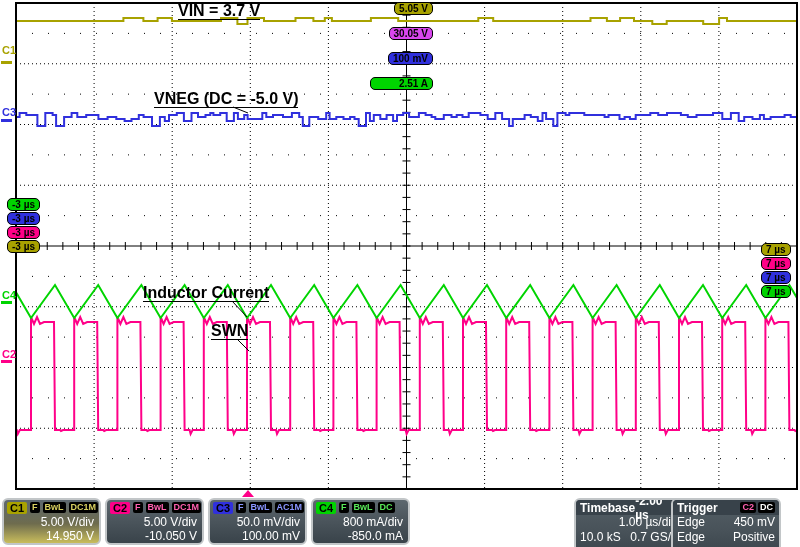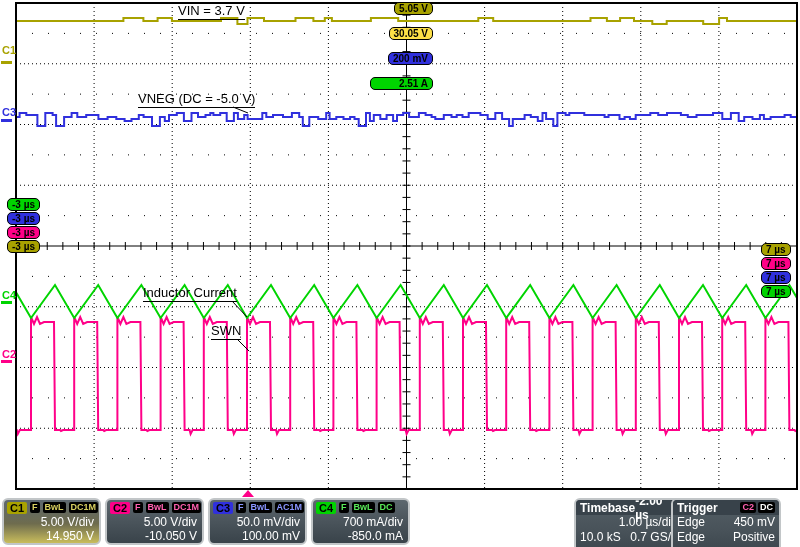--- a/index.html
+++ b/index.html
@@ -6,23 +6,23 @@
   html,body { background:#fff; }
   .screen {
     position:relative; width:800px; height:547px;
     background:#fff; overflow:hidden;
     font-family:"Liberation Sans", sans-serif;
   }
   #wave-svg { position:absolute; left:0; top:0; }
 
   
   .anno {
-    position:absolute; color:#000; font-size:13px; line-height:14px;
+    position:absolute; color:#000; font-size:16px; line-height:14px;
     border-bottom:1px solid #000; padding-bottom:1px; white-space:nowrap;
-    background:transparent; z-index:5;
+    background:transparent; z-index:5;font-weight:bold;
   }
   
   .chlabel { position:absolute; font-size:11px; font-weight:bold; z-index:4; }
   .chtick  { position:absolute; width:11px; height:3px; z-index:4; }
 
   
   .cur-col { position:absolute; display:flex; flex-direction:column; gap:1px; z-index:6; }
   .cur-col.right-align { align-items:flex-end;gap:12px; }
   .cbox {
     border:1px solid #000; border-radius:5px; color:#000;
@@ -193,37 +193,37 @@
       <polyline points="16.0,21.0 29.2,21.0 29.2,21.0 43.7,21.0 43.7,21.0 61.6,21.0 61.6,21.0 68.7,21.0 68.7,21.0 83.2,21.0 83.2,21.0 95.9,21.0 95.9,21.0 107.8,21.0 107.8,21.0 123.4,21.0 123.4,18.0 131.9,18.0 131.9,18.0 143.4,18.0 143.4,21.0 157.6,21.0 157.6,18.0 171.9,18.0 171.9,21.0 183.8,21.0 183.8,21.0 201.0,21.0 201.0,21.0 211.5,21.0 211.5,21.0 221.0,21.0 221.0,18.0 237.4,18.0 237.4,24.0 247.5,24.0 247.5,18.0 264.0,18.0 264.0,21.0 277.7,21.0 277.7,21.0 295.5,21.0 295.5,18.0 313.4,18.0 313.4,21.0 324.8,21.0 324.8,18.0 331.9,18.0 331.9,21.0 344.9,21.0 344.9,21.0 354.6,21.0 354.6,21.0 370.9,21.0 370.9,18.0 385.9,18.0 385.9,18.0 398.2,18.0 398.2,21.0 417.9,21.0 417.9,21.0 430.5,21.0 430.5,21.0 437.1,21.0 437.1,21.0 449.0,21.0 449.0,21.0 459.2,21.0 459.2,21.0 470.1,21.0 470.1,21.0 478.3,21.0 478.3,18.0 493.2,18.0 493.2,21.0 500.9,21.0 500.9,21.0 512.2,21.0 512.2,21.0 530.1,21.0 530.1,21.0 541.9,21.0 541.9,21.0 556.1,21.0 556.1,21.0 566.4,21.0 566.4,21.0 572.5,21.0 572.5,21.0 582.8,21.0 582.8,21.0 590.5,21.0 590.5,18.0 606.9,18.0 606.9,21.0 620.1,21.0 620.1,18.0 634.0,18.0 634.0,21.0 652.3,21.0 652.3,24.0 666.7,24.0 666.7,21.0 680.7,21.0 680.7,21.0 688.1,21.0 688.1,21.0 703.2,21.0 703.2,24.0 719.1,24.0 719.1,18.0 727.0,18.0 727.0,21.0 746.7,21.0 746.7,21.0 765.6,21.0 765.6,21.0 782.3,21.0 782.3,21.0 789.3,21.0 789.3,21.0 797.0,21.0" fill="none" stroke="#A8A200" stroke-width="2" clip-path="url(#gridclip)"></polyline>
       <polyline points="16.0,117.0 19.6,117.0 19.6,113.0 26.3,113.0 26.3,115.0 31.3,115.0 31.3,115.0 37.4,115.0 37.4,126.0 45.3,126.0 45.3,113.0 52.6,113.0 52.6,115.0 56.1,115.0 56.1,126.0 64.1,126.0 64.1,117.0 71.6,117.0 71.6,113.0 77.3,113.0 77.3,117.0 86.2,117.0 86.2,115.0 94.3,115.0 94.3,115.0 98.4,115.0 98.4,119.0 102.4,119.0 102.4,119.0 107.6,119.0 107.6,117.0 116.3,117.0 116.3,119.0 124.6,119.0 124.6,121.0 131.5,121.0 131.5,119.0 138.8,119.0 138.8,115.0 143.6,115.0 143.6,117.0 152.0,117.0 152.0,126.0 159.9,126.0 159.9,117.0 164.8,117.0 164.8,121.0 169.0,121.0 169.0,115.0 176.8,115.0 176.8,113.0 183.9,113.0 183.9,121.0 191.5,121.0 191.5,113.0 198.0,113.0 198.0,117.0 205.5,117.0 205.5,115.0 210.3,115.0 210.3,113.0 213.4,113.0 213.4,115.0 220.2,115.0 220.2,113.0 226.7,113.0 226.7,121.0 233.9,121.0 233.9,113.0 237.9,113.0 237.9,119.0 244.2,119.0 244.2,115.0 247.6,115.0 247.6,119.0 255.0,119.0 255.0,119.0 262.3,119.0 262.3,113.0 266.3,113.0 266.3,117.0 273.0,117.0 273.0,115.0 278.5,115.0 278.5,115.0 283.0,115.0 283.0,117.0 291.9,117.0 291.9,113.0 299.2,113.0 299.2,117.0 302.8,117.0 302.8,126.0 309.3,126.0 309.3,117.0 318.2,117.0 318.2,119.0 326.2,119.0 326.2,113.0 329.6,113.0 329.6,119.0 336.3,119.0 336.3,117.0 343.5,117.0 343.5,119.0 350.1,119.0 350.1,117.0 354.5,117.0 354.5,119.0 358.7,119.0 358.7,126.0 366.0,126.0 366.0,113.0 369.9,113.0 369.9,121.0 373.8,121.0 373.8,115.0 377.2,115.0 377.2,115.0 380.3,115.0 380.3,119.0 386.6,119.0 386.6,115.0 393.1,115.0 393.1,121.0 397.0,121.0 397.0,115.0 403.2,115.0 403.2,113.0 409.1,113.0 409.1,117.0 415.8,117.0 415.8,117.0 418.9,117.0 418.9,113.0 425.6,113.0 425.6,115.0 431.6,115.0 431.6,117.0 435.3,117.0 435.3,119.0 443.8,119.0 443.8,115.0 451.5,115.0 451.5,117.0 456.7,117.0 456.7,115.0 462.5,115.0 462.5,117.0 468.7,117.0 468.7,113.0 472.4,113.0 472.4,113.0 480.4,113.0 480.4,115.0 487.7,115.0 487.7,119.0 495.3,119.0 495.3,113.0 502.1,113.0 502.1,119.0 509.1,119.0 509.1,126.0 512.8,126.0 512.8,119.0 516.8,119.0 516.8,119.0 524.6,119.0 524.6,115.0 530.8,115.0 530.8,117.0 537.8,117.0 537.8,121.0 542.5,121.0 542.5,113.0 546.1,113.0 546.1,119.0 553.3,119.0 553.3,126.0 557.4,126.0 557.4,113.0 565.6,113.0 565.6,115.0 569.3,115.0 569.3,113.0 575.9,113.0 575.9,113.0 584.3,113.0 584.3,115.0 592.9,115.0 592.9,115.0 596.4,115.0 596.4,115.0 604.6,115.0 604.6,117.0 608.5,117.0 608.5,115.0 614.2,115.0 614.2,115.0 619.5,115.0 619.5,119.0 624.6,119.0 624.6,117.0 629.9,117.0 629.9,119.0 635.7,119.0 635.7,115.0 643.8,115.0 643.8,115.0 650.3,115.0 650.3,113.0 658.2,113.0 658.2,115.0 667.0,115.0 667.0,113.0 672.2,113.0 672.2,113.0 680.9,113.0 680.9,115.0 687.8,115.0 687.8,117.0 696.5,117.0 696.5,115.0 704.8,115.0 704.8,115.0 708.1,115.0 708.1,115.0 713.0,115.0 713.0,113.0 716.1,113.0 716.1,113.0 722.3,113.0 722.3,119.0 730.9,119.0 730.9,113.0 738.7,113.0 738.7,121.0 744.2,121.0 744.2,117.0 752.5,117.0 752.5,119.0 759.9,119.0 759.9,115.0 763.9,115.0 763.9,119.0 770.6,119.0 770.6,117.0 774.2,117.0 774.2,117.0 780.2,117.0 780.2,117.0 784.6,117.0 784.6,115.0 790.7,115.0 790.7,117.0 797.0,117.0" fill="none" stroke="#3030DD" stroke-width="2" clip-path="url(#gridclip)"></polyline>
       <polyline points="-55.4,430.0 -55.4,324.0 -55.4,317.0 -52.4,324.0 -49.4,317.0 -46.4,324.0 -42.4,322.0 -32.4,322.0 -31.4,430.0 -26.4,430.0 -25.4,434.0 -23.4,430.0 -12.2,430.0 -12.2,430.0 -12.2,324.0 -12.2,317.0 -9.2,324.0 -6.2,317.0 -3.2,324.0 0.8,322.0 10.8,322.0 11.8,430.0 16.8,430.0 17.8,434.0 19.8,430.0 31.0,430.0 31.0,430.0 31.0,324.0 31.0,317.0 34.0,324.0 37.0,317.0 40.0,324.0 44.0,322.0 54.0,322.0 55.0,430.0 60.0,430.0 61.0,431.0 63.0,430.0 74.2,430.0 74.2,430.0 74.2,324.0 74.2,317.0 77.2,324.0 80.2,317.0 83.2,324.0 87.2,322.0 97.2,322.0 98.2,430.0 103.2,430.0 104.2,431.0 106.2,430.0 117.4,430.0 117.4,430.0 117.4,324.0 117.4,317.0 120.4,324.0 123.4,317.0 126.4,324.0 130.4,322.0 140.4,322.0 141.4,430.0 146.4,430.0 147.4,431.0 149.4,430.0 160.6,430.0 160.6,430.0 160.6,324.0 160.6,317.0 163.6,324.0 166.6,317.0 169.6,324.0 173.6,322.0 183.6,322.0 184.6,430.0 189.6,430.0 190.6,434.0 192.6,430.0 203.8,430.0 203.8,430.0 203.8,324.0 203.8,317.0 206.8,324.0 209.8,317.0 212.8,324.0 216.8,322.0 226.8,322.0 227.8,430.0 232.8,430.0 233.8,434.0 235.8,430.0 247.0,430.0 247.0,430.0 247.0,324.0 247.0,317.0 250.0,324.0 253.0,317.0 256.0,324.0 260.0,322.0 270.0,322.0 271.0,430.0 276.0,430.0 277.0,434.0 279.0,430.0 290.2,430.0 290.2,430.0 290.2,324.0 290.2,317.0 293.2,324.0 296.2,317.0 299.2,324.0 303.2,322.0 313.2,322.0 314.2,430.0 319.2,430.0 320.2,431.0 322.2,430.0 333.4,430.0 333.4,430.0 333.4,324.0 333.4,317.0 336.4,324.0 339.4,317.0 342.4,324.0 346.4,322.0 356.4,322.0 357.4,430.0 362.4,430.0 363.4,431.0 365.4,430.0 376.6,430.0 376.6,430.0 376.6,324.0 376.6,317.0 379.6,324.0 382.6,317.0 385.6,324.0 389.6,322.0 399.6,322.0 400.6,430.0 405.6,430.0 406.6,434.0 408.6,430.0 419.8,430.0 419.8,430.0 419.8,324.0 419.8,317.0 422.8,324.0 425.8,317.0 428.8,324.0 432.8,322.0 442.8,322.0 443.8,430.0 448.8,430.0 449.8,434.0 451.8,430.0 463.0,430.0 463.0,430.0 463.0,324.0 463.0,317.0 466.0,324.0 469.0,317.0 472.0,324.0 476.0,322.0 486.0,322.0 487.0,430.0 492.0,430.0 493.0,431.0 495.0,430.0 506.2,430.0 506.2,430.0 506.2,324.0 506.2,317.0 509.2,324.0 512.2,317.0 515.2,324.0 519.2,322.0 529.2,322.0 530.2,430.0 535.2,430.0 536.2,431.0 538.2,430.0 549.4,430.0 549.4,430.0 549.4,324.0 549.4,317.0 552.4,324.0 555.4,317.0 558.4,324.0 562.4,322.0 572.4,322.0 573.4,430.0 578.4,430.0 579.4,434.0 581.4,430.0 592.6,430.0 592.6,430.0 592.6,324.0 592.6,317.0 595.6,324.0 598.6,317.0 601.6,324.0 605.6,322.0 615.6,322.0 616.6,430.0 621.6,430.0 622.6,434.0 624.6,430.0 635.8,430.0 635.8,430.0 635.8,324.0 635.8,317.0 638.8,324.0 641.8,317.0 644.8,324.0 648.8,322.0 658.8,322.0 659.8,430.0 664.8,430.0 665.8,434.0 667.8,430.0 679.0,430.0 679.0,430.0 679.0,324.0 679.0,317.0 682.0,324.0 685.0,317.0 688.0,324.0 692.0,322.0 702.0,322.0 703.0,430.0 708.0,430.0 709.0,431.0 711.0,430.0 722.2,430.0 722.2,430.0 722.2,324.0 722.2,317.0 725.2,324.0 728.2,317.0 731.2,324.0 735.2,322.0 745.2,322.0 746.2,430.0 751.2,430.0 752.2,434.0 754.2,430.0 765.4,430.0 765.4,430.0 765.4,324.0 765.4,317.0 768.4,324.0 771.4,317.0 774.4,324.0 778.4,322.0 788.4,322.0 789.4,430.0 794.4,430.0 795.4,431.0 797.4,430.0 808.6,430.0 808.6,430.0 808.6,324.0 808.6,317.0 811.6,324.0 814.6,317.0 817.6,324.0 821.6,322.0 831.6,322.0 832.6,430.0 837.6,430.0 838.6,434.0 840.6,430.0 851.8,430.0" fill="none" stroke="#FF0088" stroke-width="2" clip-path="url(#gridclip)"></polyline>
       <polyline points="-55.4,318.0 -31.4,285.0 -12.2,318.0 11.8,285.0 31.0,318.0 55.0,285.0 74.2,318.0 98.2,285.0 117.4,318.0 141.4,285.0 160.6,318.0 184.6,285.0 203.8,318.0 227.8,285.0 247.0,318.0 271.0,285.0 290.2,318.0 314.2,285.0 333.4,318.0 357.4,285.0 376.6,318.0 400.6,285.0 419.8,318.0 443.8,285.0 463.0,318.0 487.0,285.0 506.2,318.0 530.2,285.0 549.4,318.0 573.4,285.0 592.6,318.0 616.6,285.0 635.8,318.0 659.8,285.0 679.0,318.0 703.0,285.0 722.2,318.0 746.2,285.0 765.4,318.0 789.4,285.0 808.6,318.0 832.6,285.0" fill="none" stroke="#00D400" stroke-width="2" clip-path="url(#gridclip)"></polyline>
       <line x1="233" y1="107" x2="248" y2="113" stroke="#000" stroke-width="1"></line>
       <line x1="232" y1="301" x2="247" y2="317" stroke="#000" stroke-width="1"></line>
       <line x1="237" y1="339" x2="249" y2="351" stroke="#000" stroke-width="1"></line>
     </svg>
 
   <div class="anno" style="left:178px; top:4px;">VIN = 3.7 V</div>
-  <div class="anno" style="left:138px; top:92px;text-align:center;">VNEG (DC = -5.0 V)</div>
+  <div class="anno" style="left:154px; top:92px;text-align:center;">VNEG (DC = -5.0 V)</div>
   <div class="anno" style="left:143px; top:286px;">Inductor Current</div>
   <div class="anno" style="left:211px; top:324px;">SWN</div>
 
   <div class="chlabel" style="left: 2px; top: 44px; color: rgb(168, 162, 0);">C1</div>
   <div class="chtick" style="left: 1px; top: 61px; background: rgb(168, 162, 0);"></div>
   <div class="chlabel" style="left: 2px; top: 106px; color: rgb(48, 48, 221);">C3</div>
   <div class="chtick" style="left: 1px; top: 119px; background: rgb(48, 48, 221);"></div>
   <div class="chlabel" style="left: 2px; top: 289px; color: rgb(0, 212, 0);">C4</div>
   <div class="chtick" style="left: 1px; top: 301px; background: rgb(0, 212, 0);"></div>
   <div class="chlabel" style="left: 2px; top: 348px; color: rgb(255, 0, 136);">C2</div>
   <div class="chtick" style="left: 1px; top: 360px; background: rgb(255, 0, 136);"></div>
 
   <div class="cur-col right-align" style="right:367px; top:2px;">
     <div class="cbox" style="background: rgb(168, 162, 0);">5.05 V</div>
-    <div class="cbox" style="background: #fde047; text-align: right;">30.05 V</div>
-    <div class="cbox" style="background: rgb(48, 48, 221);">200 mV</div>
+    <div class="cbox" style="background: #d946ef; text-align: right;">30.05 V</div>
+    <div class="cbox" style="background: rgb(48, 48, 221);">100 mV</div>
     <div class="cbox" style="background: rgb(0, 212, 0); padding-left: 28px;">2.51 A</div>
   </div>
   <div class="cur-col" style="left:7px; top:198px;">
     <div class="cbox" style="background: rgb(0, 212, 0);">-3 µs</div>
     <div class="cbox" style="background: rgb(48, 48, 221);">-3 µs</div>
     <div class="cbox" style="background: rgb(255, 0, 136);">-3 µs</div>
     <div class="cbox" style="background: rgb(168, 162, 0);">-3 µs</div>
   </div>
   <div class="cur-col" style="left:761px; top:243px;">
     <div class="cbox" style="background: rgb(168, 162, 0);">7 µs</div>
@@ -269,21 +269,21 @@
       <div class="dline">100.00 mV</div>
     </div>
 
     <div class="dbox" style="left:311px; width:99px;">
       <div class="head">
         <span class="chip" style="background: rgb(0, 212, 0);">C4</span>
         <span class="badge" style="color: rgb(88, 232, 88);">F</span>
         <span class="badge" style="color: rgb(88, 232, 88);">BwL</span>
         <span class="badge" style="color: rgb(88, 232, 88);">DC</span>
       </div>
-      <div class="dline">700 mA/div</div>
+      <div class="dline">800 mA/div</div>
       <div class="dline">-850.0 mA</div>
     </div>
 
     <div class="ibox" style="left:574px; width:109px;">
       <div class="head">
         <span>Timebase</span>
         <span>-2.00 µs</span>
       </div>
       <div class="row right">
           <span>1.00 µs/div</span>

